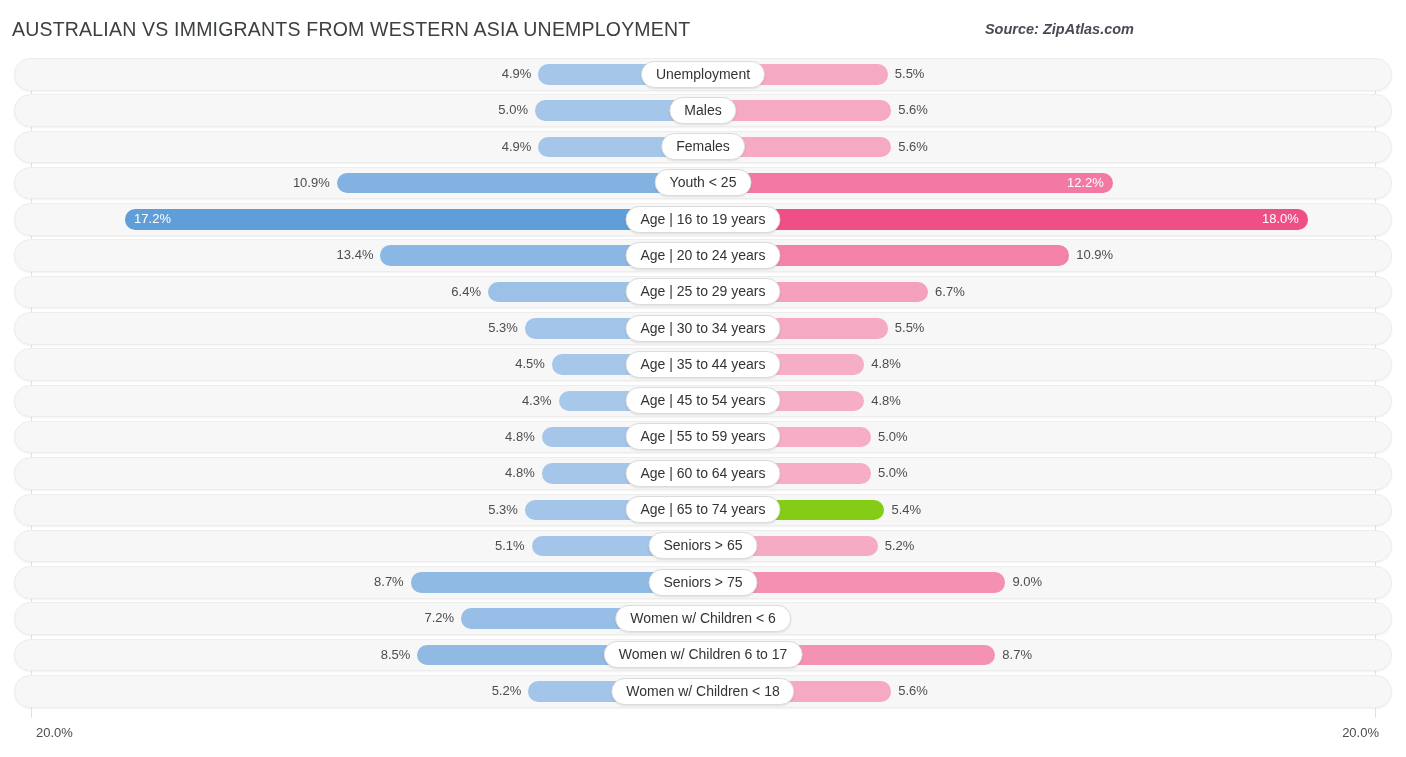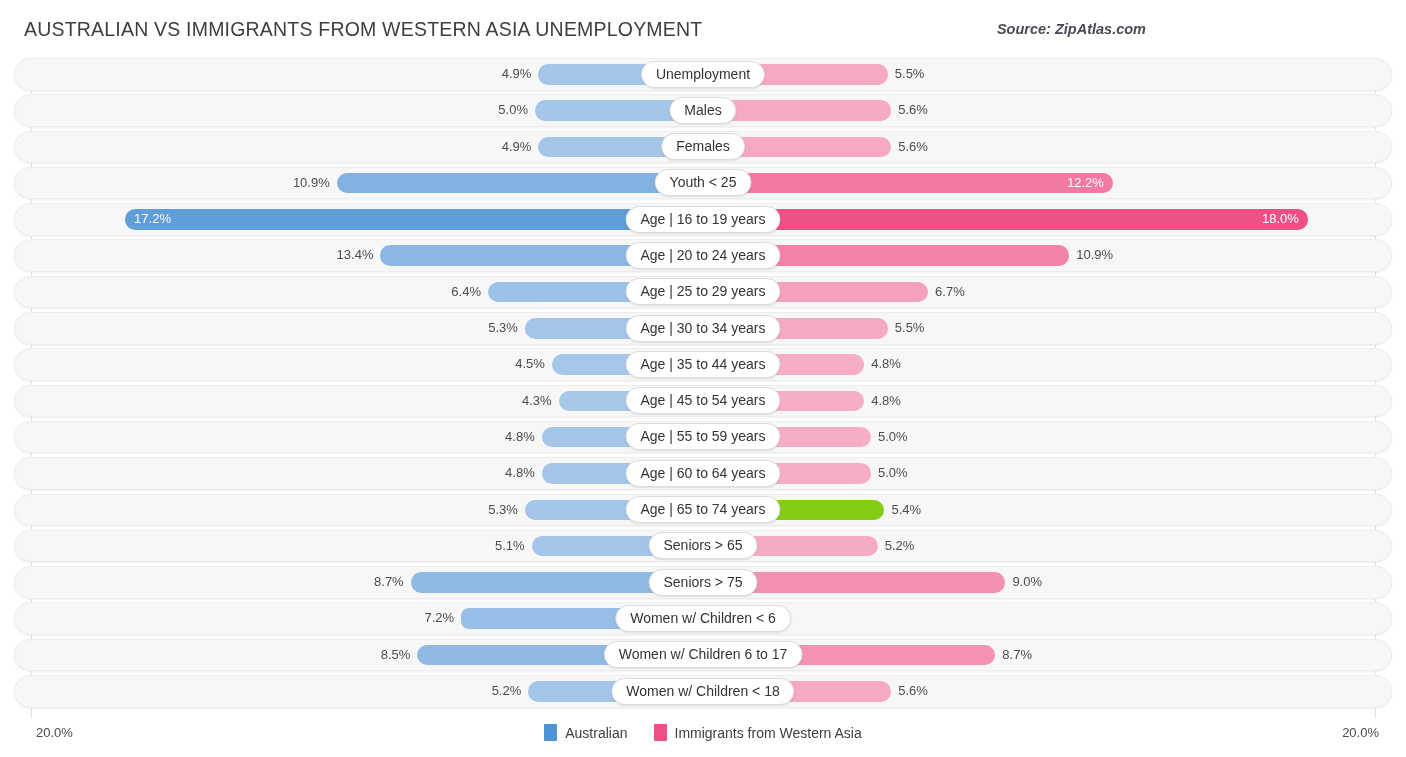--- a/index.html
+++ b/index.html
@@ -11,21 +11,21 @@
     overflow: hidden;
   }
   #page {
     position: relative;
     width: 1406px; height: 757px;
     background: #ffffff;
   }
 
   
   #header {
-    position: absolute; top: 0; left: 12px;
+    position: absolute; top: 0; left: 0;
     width: 1146px; height: 55px;
   }
   #chart-title {
     position: absolute;
     left: 12px; top: 18px;
     font-size: 19.5px;
     letter-spacing: 0.2px;
     color: #3c4043;
     white-space: nowrap;
   }
@@ -321,21 +321,21 @@
           <div class="bar bar-left" style="width: 292.32px; right: 703px; background: rgb(143, 186, 228);">
             <div class="bar-value outside-left">8.7%</div>
           </div>
           <div class="bar bar-right" style="width: 302.4px; left: 703px; background: rgb(244, 144, 178);">
             <div class="bar-value outside-right">9.0%</div>
           </div>
           <div class="center-pill">Seniors &gt; 75</div>
         </div>
         <div class="row">
           <div class="row-track"></div>
-          <div class="bar bar-left" style="width: 241.92px; right: 703px; background: rgb(151, 190, 230); border-radius: 8px;">
+          <div class="bar bar-left" style="width: 241.92px; right: 703px; background: rgb(151, 190, 230);">
             <div class="bar-value outside-left">7.2%</div>
           </div>
           <div class="center-pill">Women w/ Children &lt; 6</div>
         </div>
         <div class="row">
           <div class="row-track"></div>
           <div class="bar bar-left" style="width: 285.6px; right: 703px; background: rgb(144, 186, 228);">
             <div class="bar-value outside-left">8.5%</div>
           </div>
           <div class="bar bar-right" style="width: 292.32px; left: 703px; background: rgb(244, 146, 179);">
@@ -352,25 +352,15 @@
             <div class="bar-value outside-right">5.6%</div>
           </div>
           <div class="center-pill">Women w/ Children &lt; 18</div>
         </div>
       </div>
   </div>
 
   <div id="footer">
     <div id="axis-left-label">20.0%</div>
     <div id="axis-right-label">20.0%</div>
-    <div id="legend">
-        <div class="legend-item">
-          <span class="legend-swatch" style="background: rgb(78, 148, 212);"></span>
-          <span class="legend-text">Australian</span>
-        </div>
-        <div class="legend-item">
-          <span class="legend-swatch" style="background: rgb(239, 79, 135);"></span>
-          <span class="legend-text">Immigrants from Western Asia</span>
-        </div>
-      </div>
   </div>
 
 </div>
 
 </body></html>

